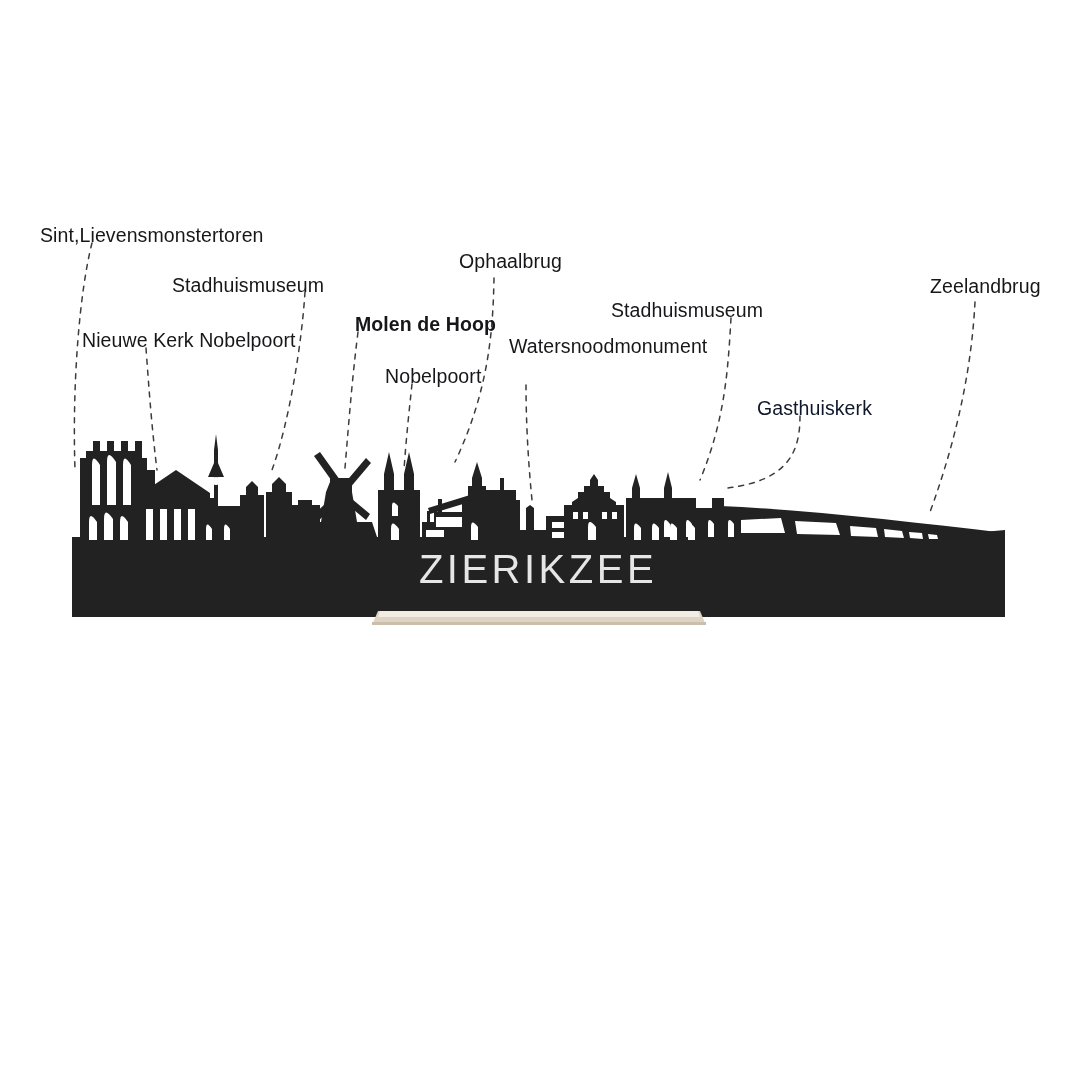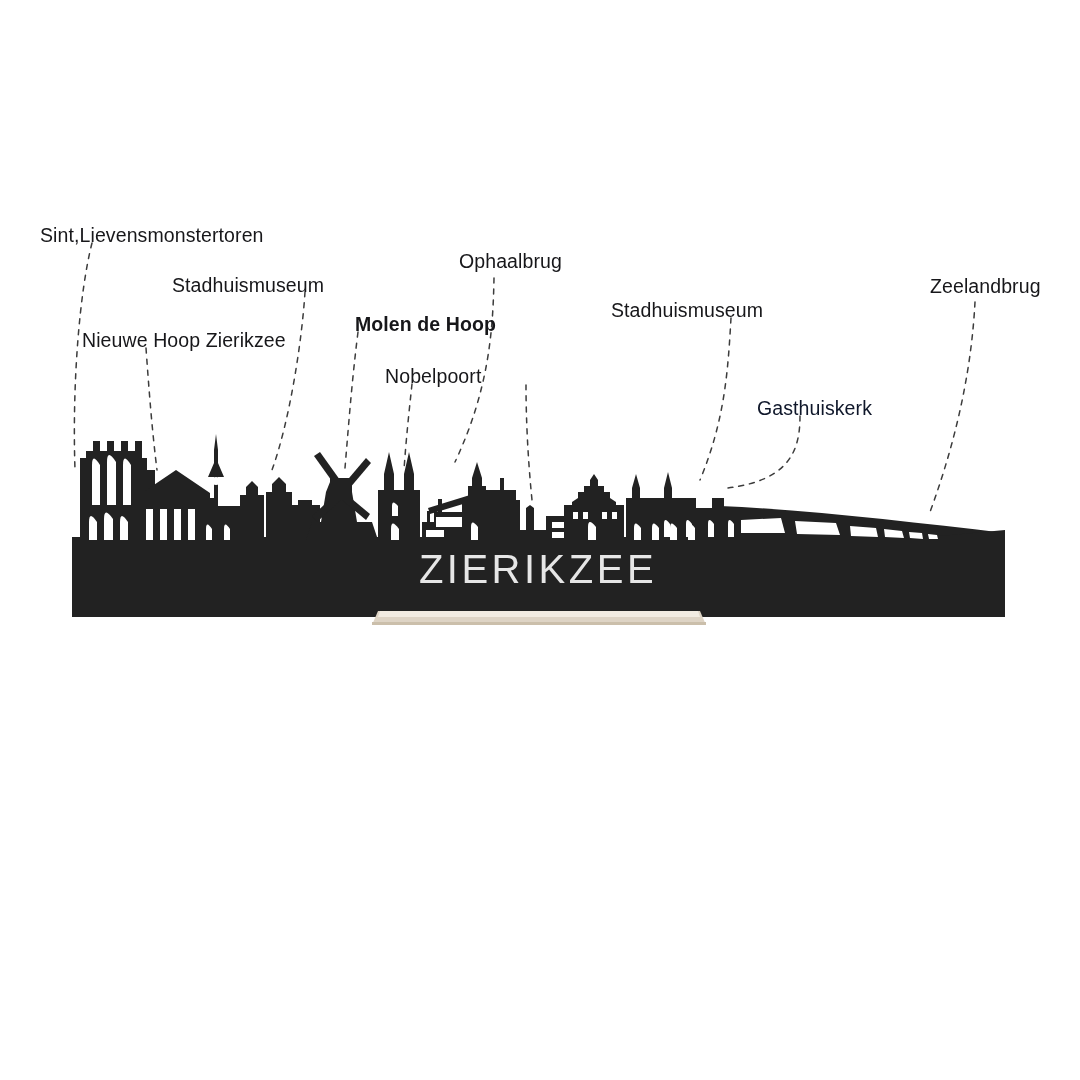--- a/index.html
+++ b/index.html
@@ -227,32 +227,33 @@
   </svg>
 
   <div id="label-layer">
       <div class="callout-label" style="left: 40px; top: 222px; color: rgb(23, 23, 26);">
         <div>Sint,Lievensmonstertoren</div>
       </div>
       <div class="callout-label" style="left: 172px; top: 272px; color: rgb(23, 23, 26);">
         <div>Stadhuismuseum</div>
       </div>
       <div class="callout-label" style="left: 82px; top: 327px; color: rgb(23, 23, 26);">
-        <div>Nieuwe Hoop Zierikzee</div>
+        <div>Nieuwe Kerk Nobelpoort</div>
       </div>
       <div class="callout-label" style="left: 355px; top: 311px; color: rgb(23, 23, 26); font-weight: bold;">
         <div>Molen de Hoop</div>
       </div>
       <div class="callout-label" style="left: 385px; top: 363px; color: rgb(23, 23, 26);">
         <div>Nobelpoort</div>
       </div>
       <div class="callout-label" style="left: 459px; top: 248px; color: rgb(23, 23, 26);">
         <div>Ophaalbrug</div>
       </div>
       <div class="callout-label two-line" style="left: 509px; top: 334px; color: rgb(23, 23, 26);">
+        <div style="text-align: center;">Watersnoodmonument</div>
       </div>
       <div class="callout-label" style="left: 611px; top: 297px; color: rgb(23, 23, 26);">
         <div>Stadhuismuseum</div>
       </div>
       <div class="callout-label" style="left: 757px; top: 395px; color: #0f172a;">
         <div>Gasthuiskerk</div>
       </div>
       <div class="callout-label" style="left: 930px; top: 273px; color: rgb(23, 23, 26);">
         <div>Zeelandbrug</div>
       </div>

